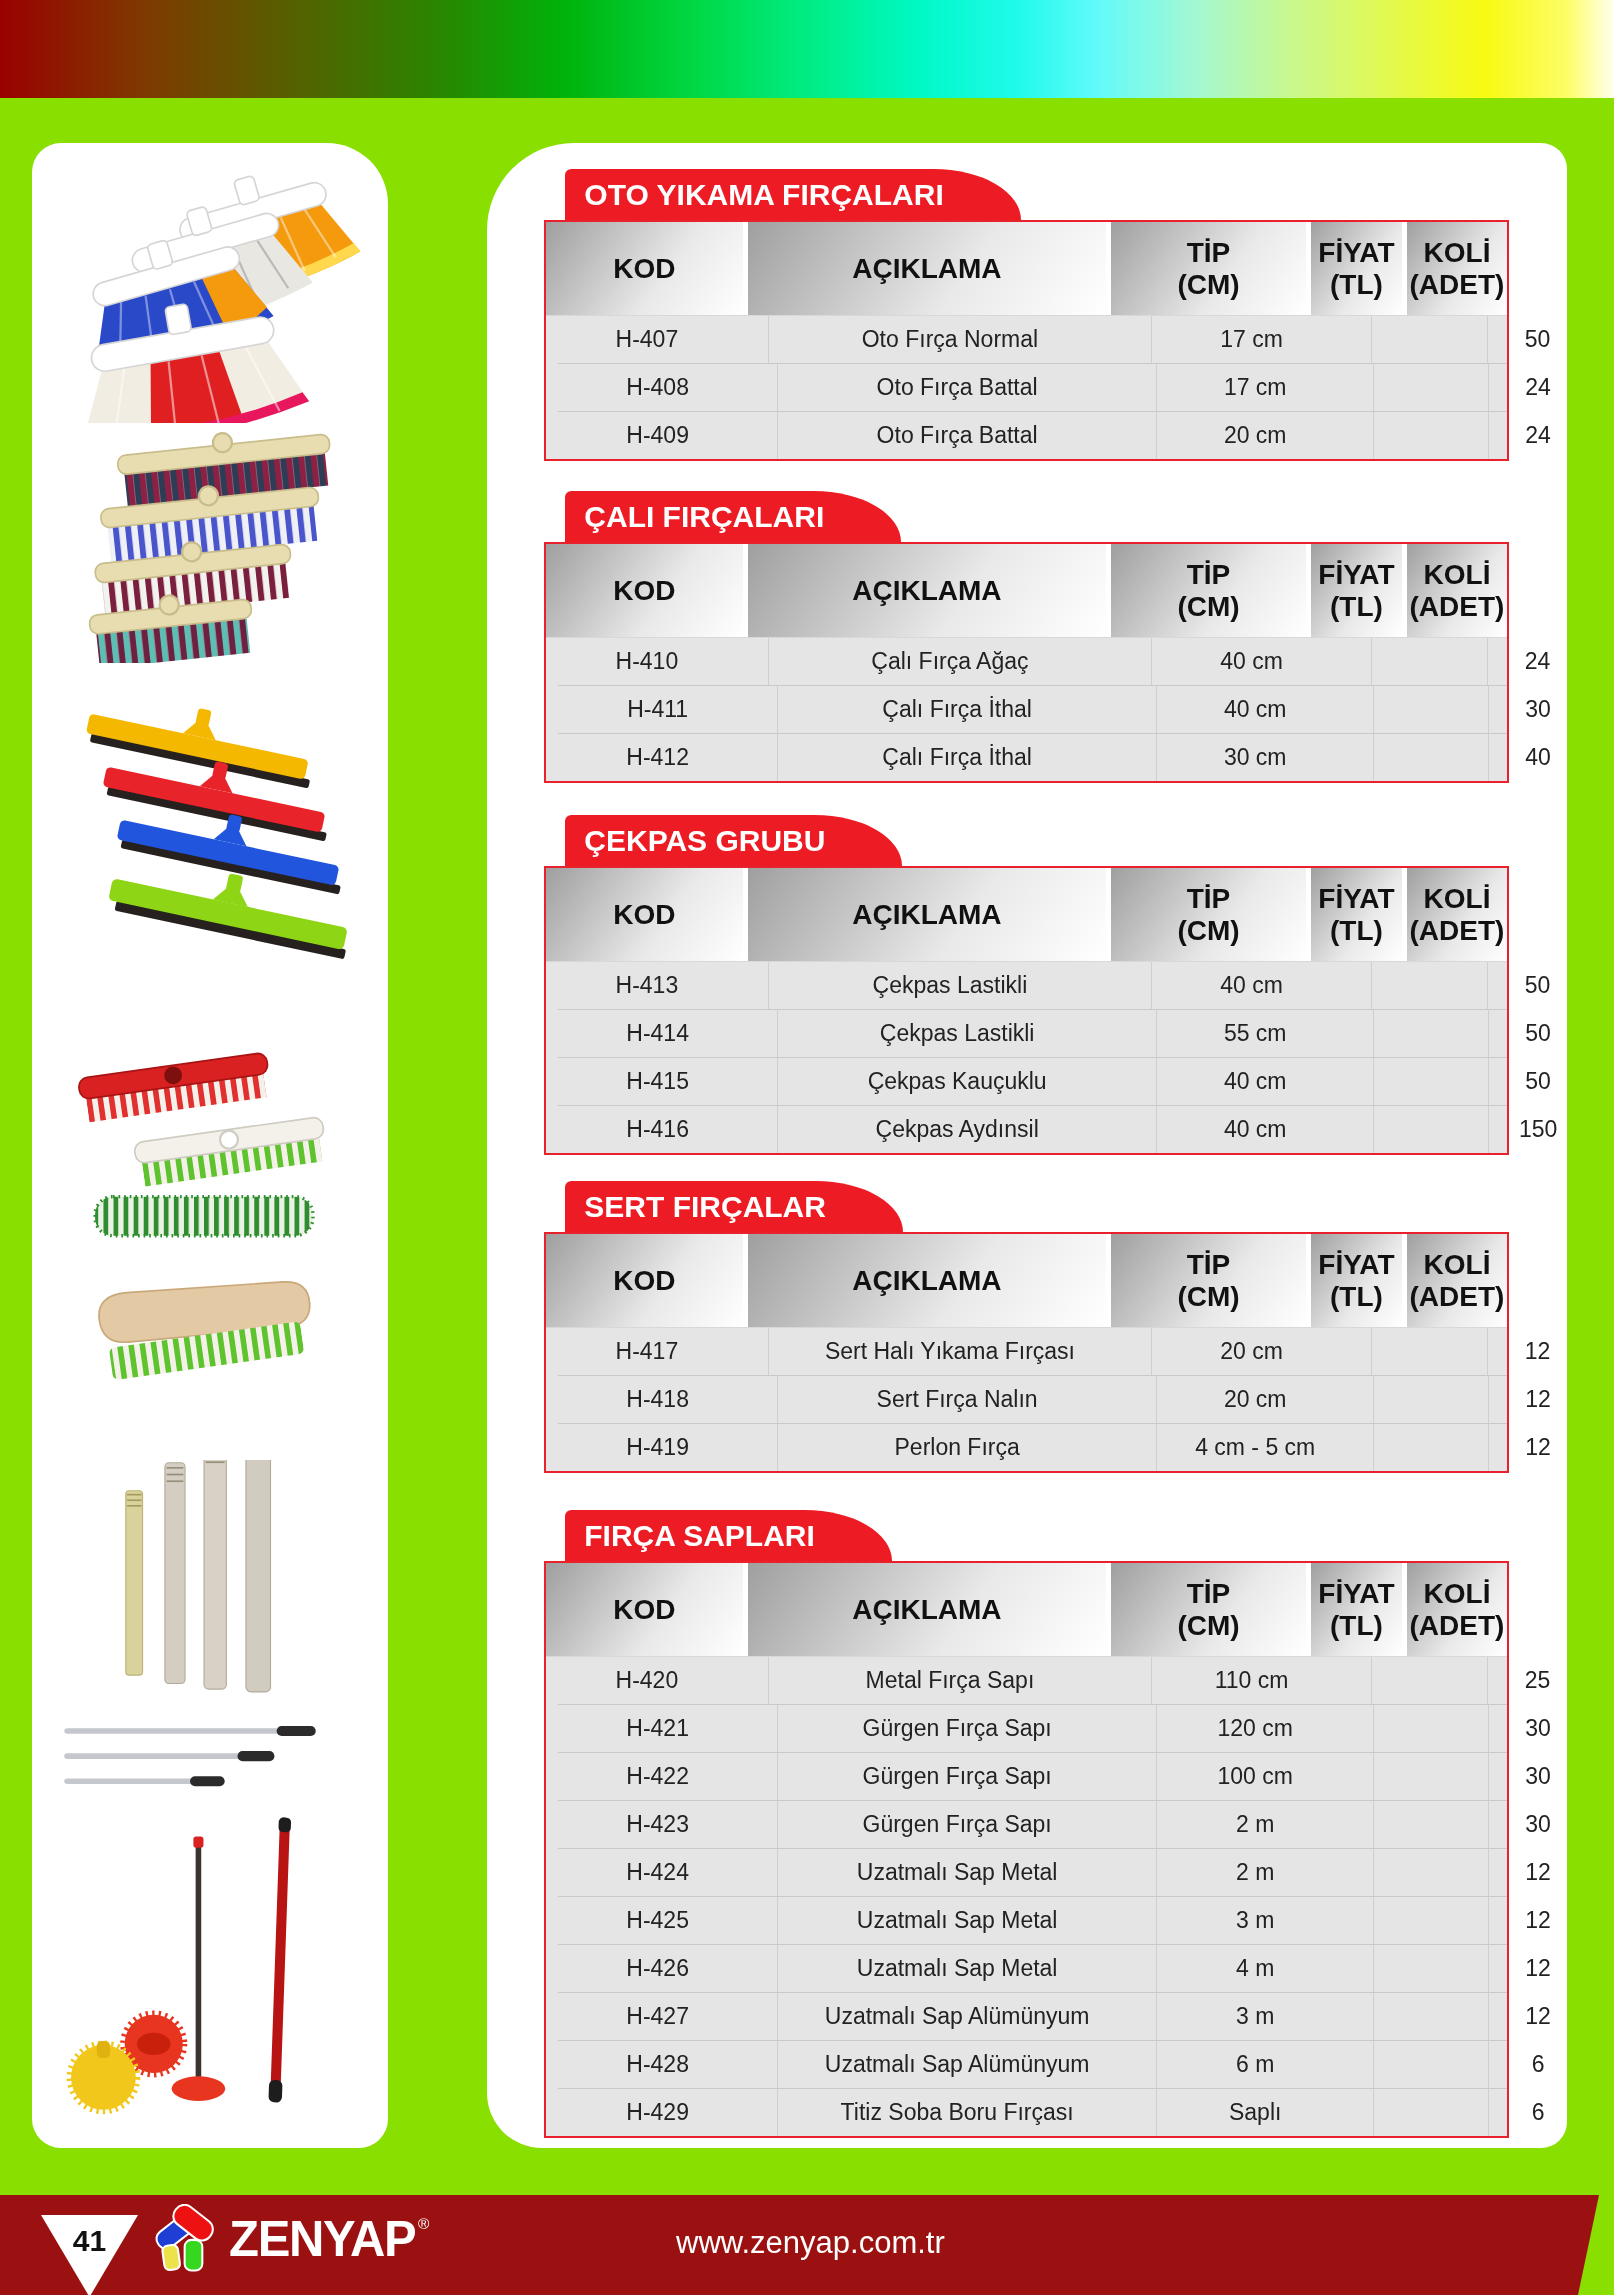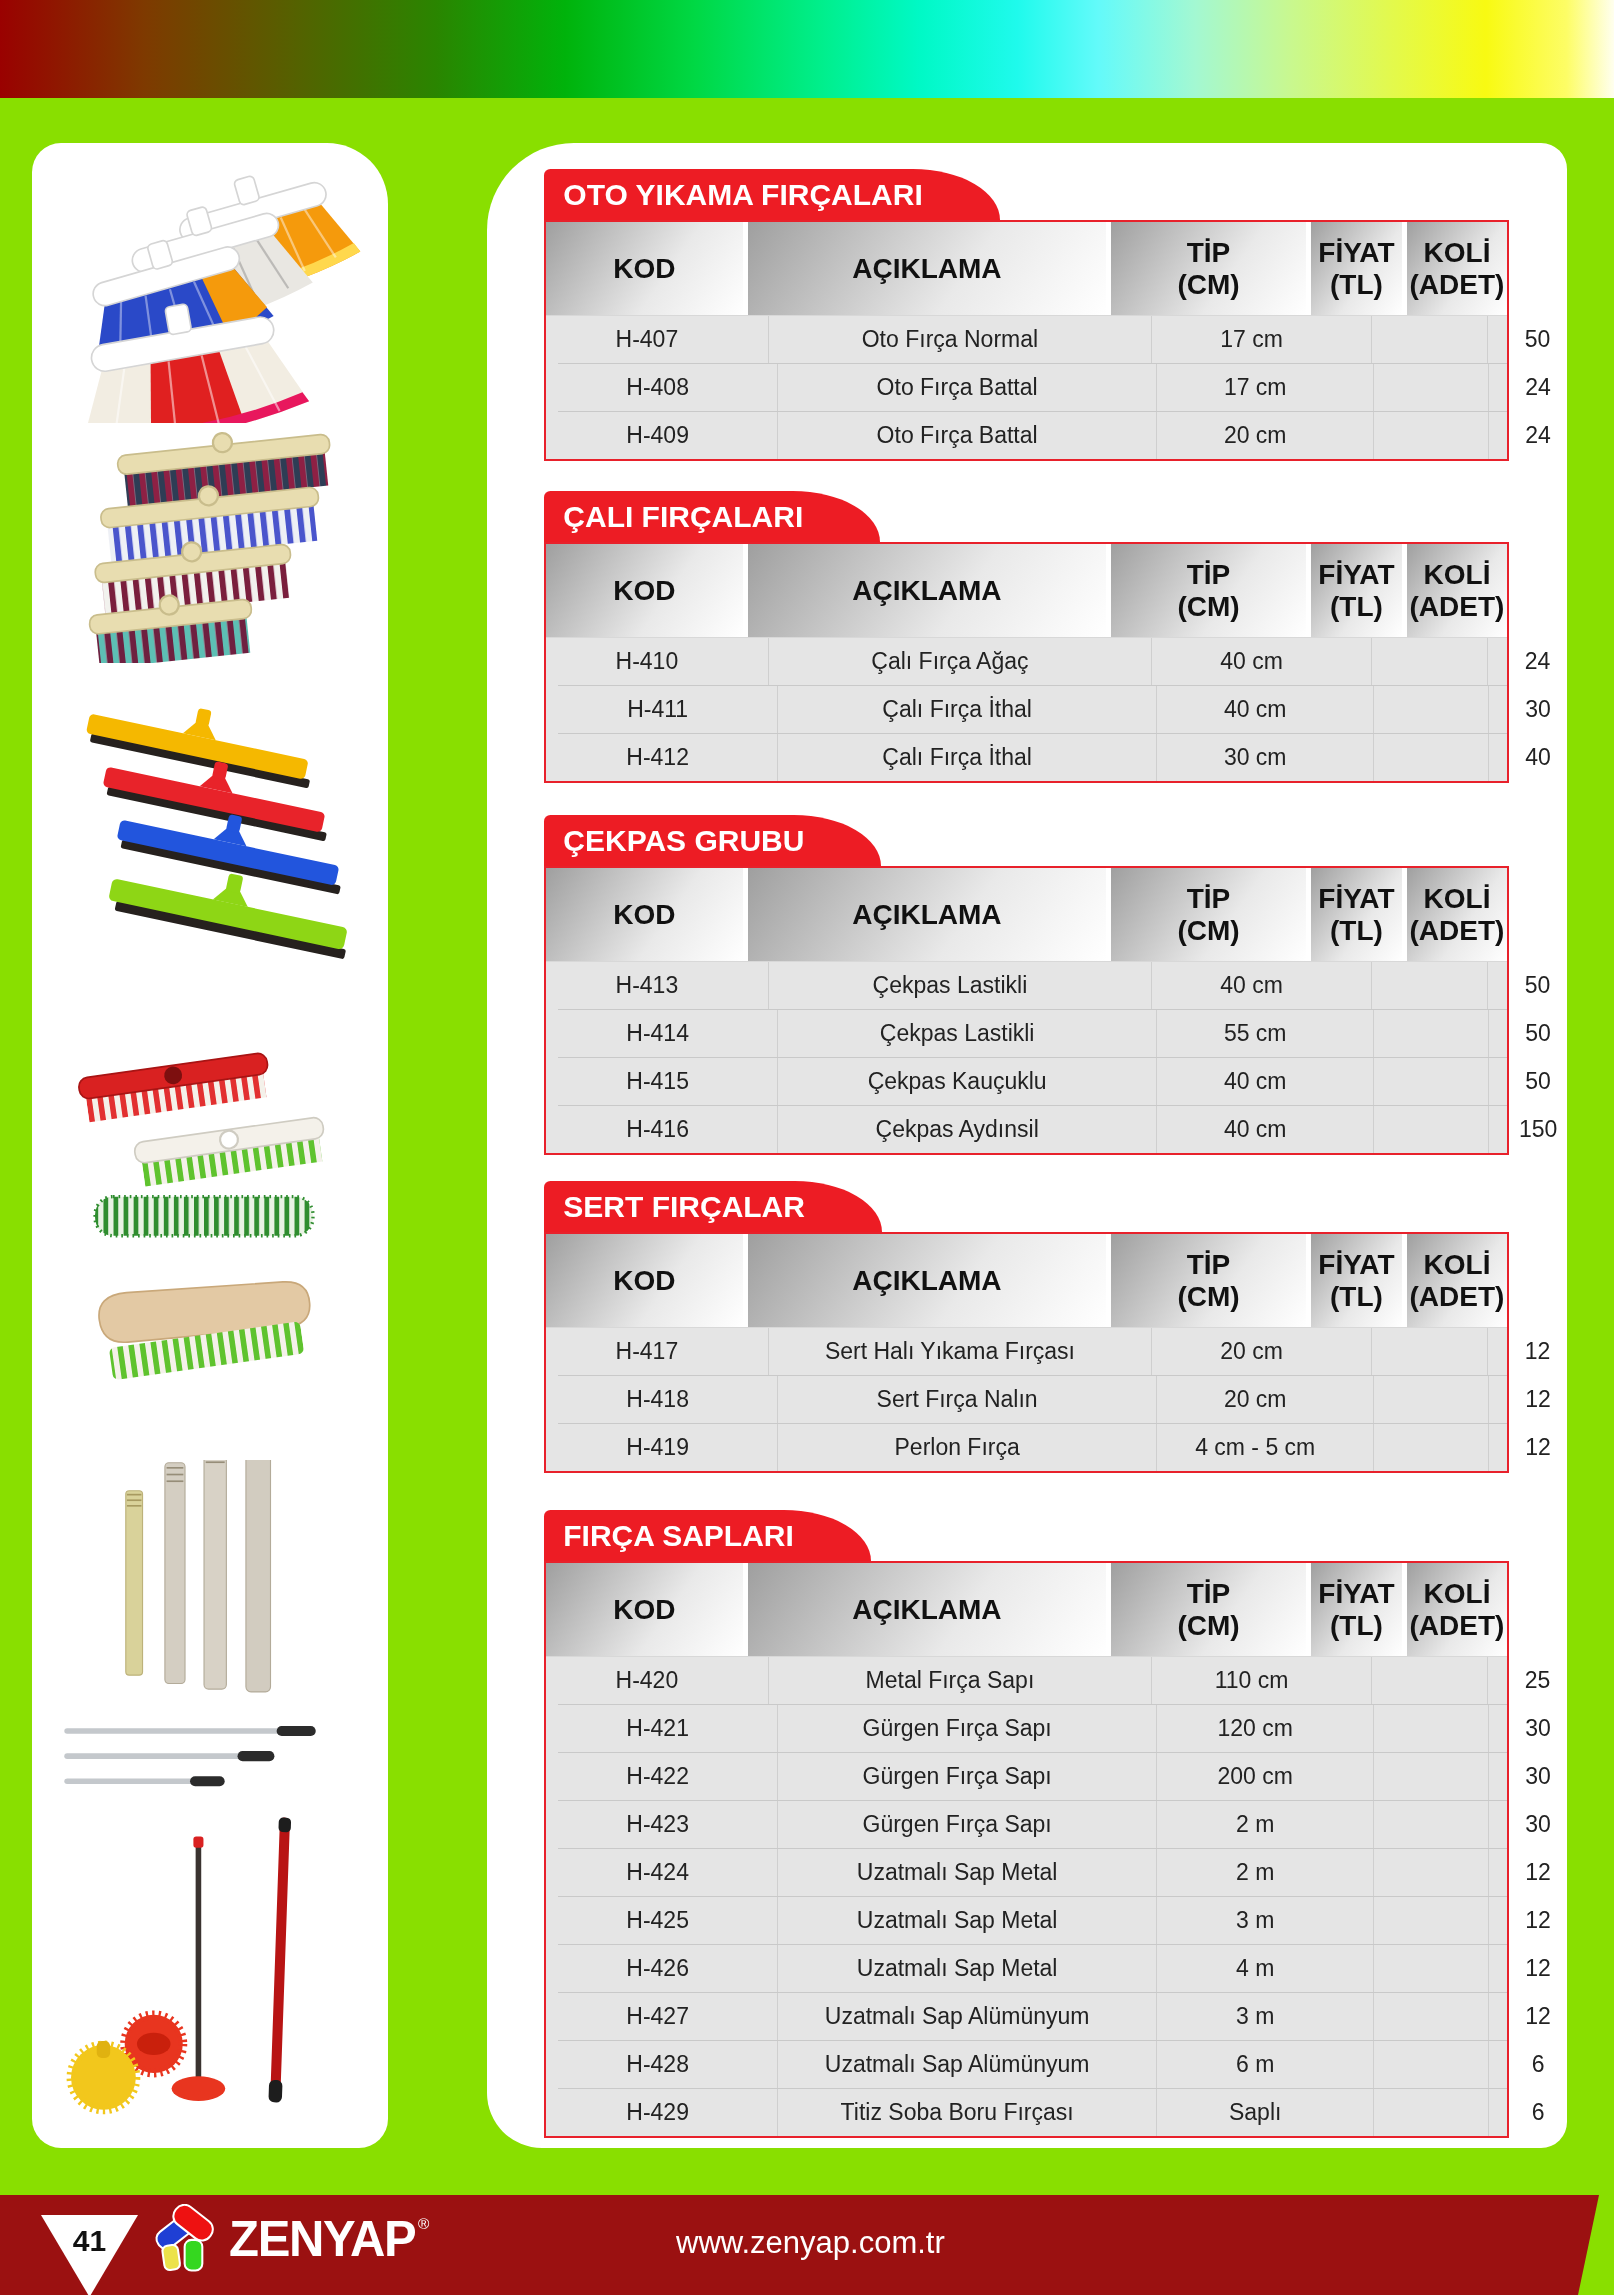--- a/index.html
+++ b/index.html
@@ -37,21 +37,21 @@
     display:flex;flex-direction:column;
   }
   .product-section{display:flex;flex-direction:column;align-items:flex-start;}
   .sec-m2{margin-top:30px;} .sec-m3{margin-top:32px;}
   .sec-m4{margin-top:26px;} .sec-m5{margin-top:37px;}
   .tab{
     display:inline-flex;align-items:center;height:51px;
     padding:0 77px 0 19.3px;background:#ED1C24;color:#fff;
     font-size:30px;font-weight:bold;letter-spacing:0px;
     border-radius:6.4px 0 0 0;border-top-right-radius:87px 51px;
-    position:relative;z-index:2;white-space:nowrap;
+    position:relative;z-index:2;white-space:nowrap;margin-left:21px;
   }
   .tbl{
     width:965px;box-sizing:border-box;border:2.6px solid #E8212B;background:#e5e5e5;
   }
   .thead,.trow{
     display:grid;grid-template-columns:21% 37.8% 20.8% 10% 10.4%;
   }
   .th{
     height:93px;background:linear-gradient(125deg,#9f9f9f 0%,#e9e9e9 60%,#ffffff 100%);
     display:flex;flex-direction:column;align-items:center;justify-content:center;
@@ -559,21 +559,21 @@
           <div class="trow">
             <div class="td">H-421</div>
             <div class="td">Gürgen Fırça Sapı</div>
             <div class="td">120 cm</div>
             <div class="td"></div>
             <div class="td">30</div>
           </div>
           <div class="trow">
             <div class="td">H-422</div>
             <div class="td">Gürgen Fırça Sapı</div>
-            <div class="td">200 cm</div>
+            <div class="td">100 cm</div>
             <div class="td"></div>
             <div class="td">30</div>
           </div>
           <div class="trow">
             <div class="td">H-423</div>
             <div class="td">Gürgen Fırça Sapı</div>
             <div class="td">2 m</div>
             <div class="td"></div>
             <div class="td">30</div>
           </div>

